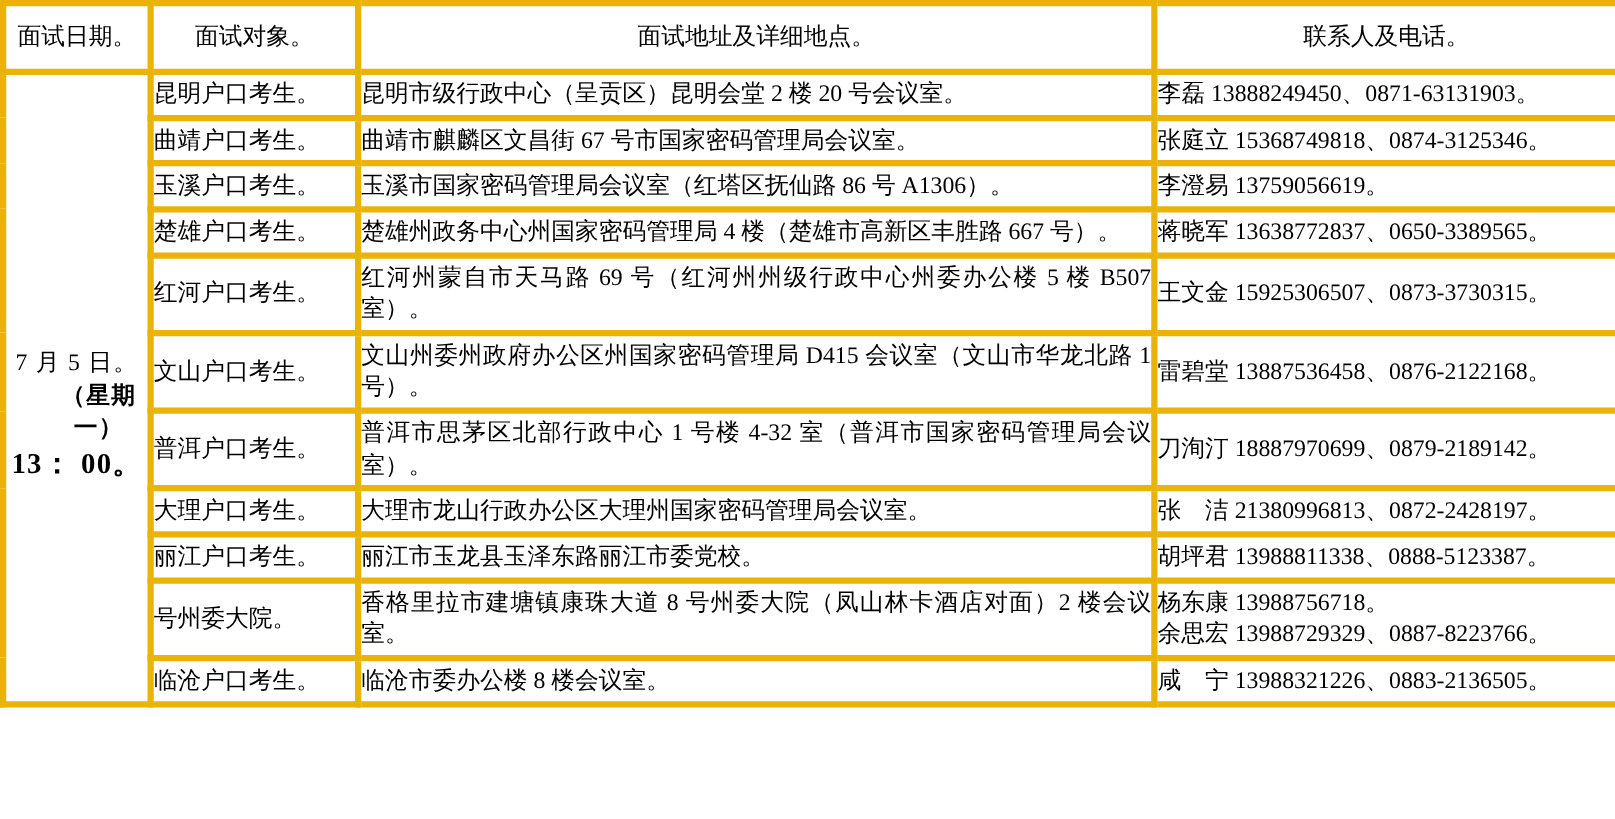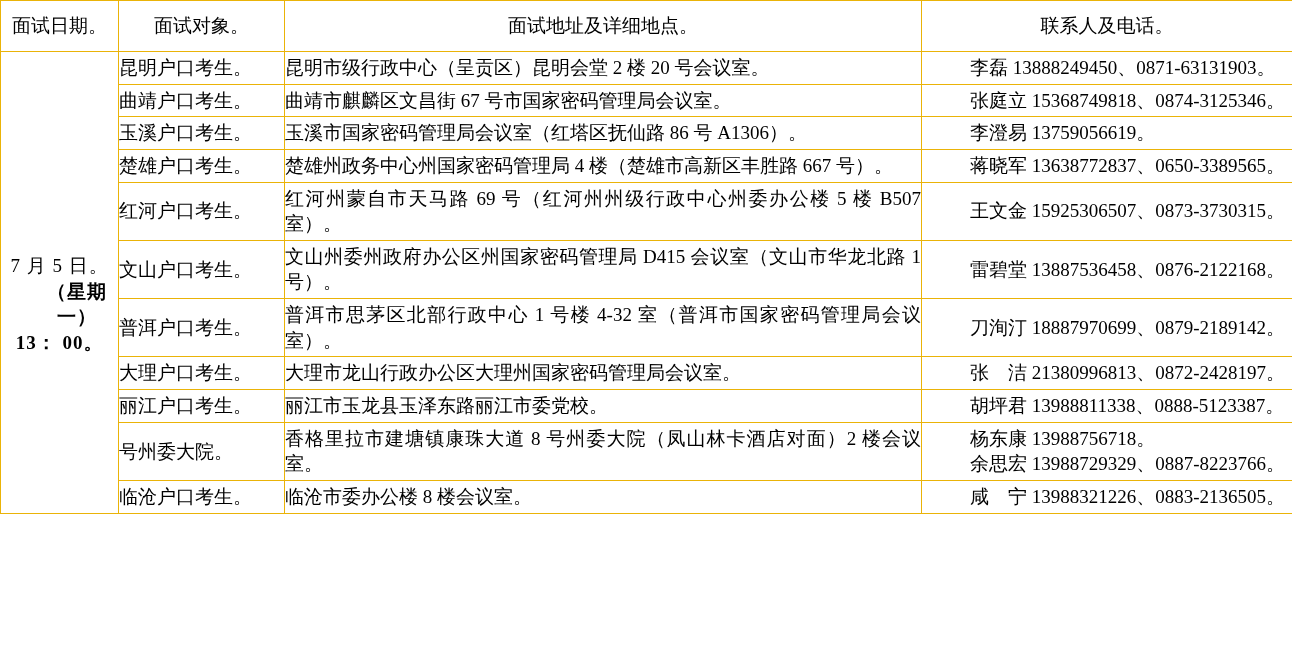--- a/index.html
+++ b/index.html
@@ -19,21 +19,21 @@
     height: 655px;
     position: relative;
   }
   table.interview-table {
     border-collapse: collapse;
     width: 1292px;
     table-layout: fixed;
   }
   table.interview-table td,
   table.interview-table th {
-    border: 1px solid #eab308;
+    border: 5px solid #eab308;
     padding: 3px 0;
     vertical-align: middle;
     font-weight: normal;
     font-size: 19px;
     line-height: 1.35;
   }
   thead th {
     text-align: center;
     font-size: 21px;
     font-weight: bold;
@@ -46,36 +46,36 @@
 
   td.date-cell {
     text-align: center;
     font-size: 21px;
     font-weight: bold;
     line-height: 1.55;
     letter-spacing: 1px;
   }
   td.date-cell .l1 { display: block; margin-top: 44px; }
   td.date-cell .l2 { display: block; font-size: 19px; font-weight: bold; margin-left: 35px; }
-  td.date-cell .l3 { display: block; font-size: 19px; font-weight: bold; }
+  td.date-cell .l3 { display: block; font-size: 23px; font-weight: bold; }
 
   td.group-cell {
     text-align: left;
     font-size: 19px;
     white-space: nowrap;
   }
   td.addr-cell {
     text-align: left;
     font-size: 19px;
   }
   td.contact-cell {
     text-align: left;
     font-size: 19px;
   }
-  td.contact-cell .line { display: block; margin-left: 48px; }
+  td.contact-cell .line { display: block; }
   .addr-cell.justify {
     text-align: justify;
     text-align-last: left;
   }
 </style>
 </head>
 <body>
 
 <div class="sheet">
   <table class="interview-table">

